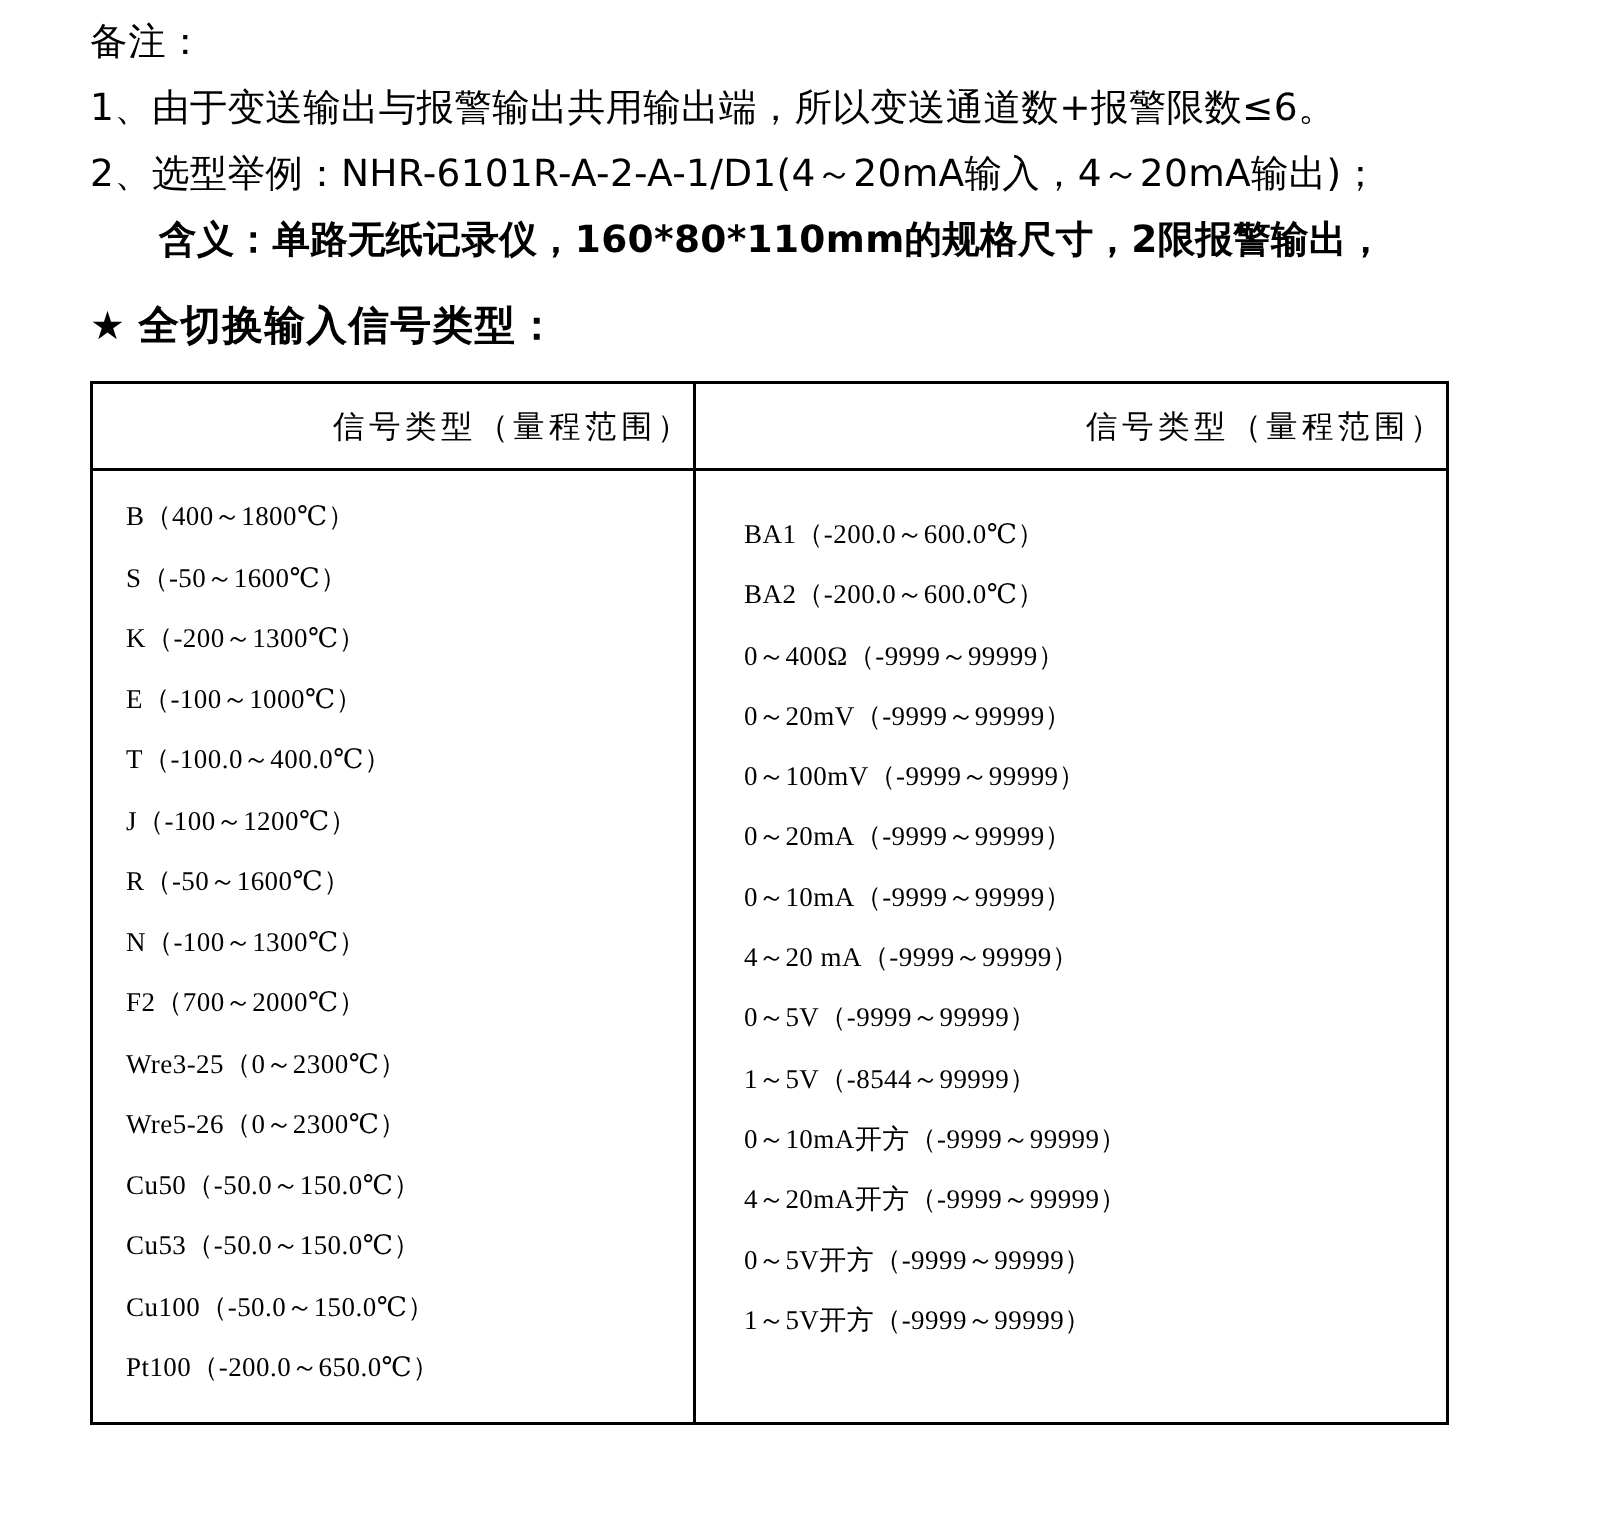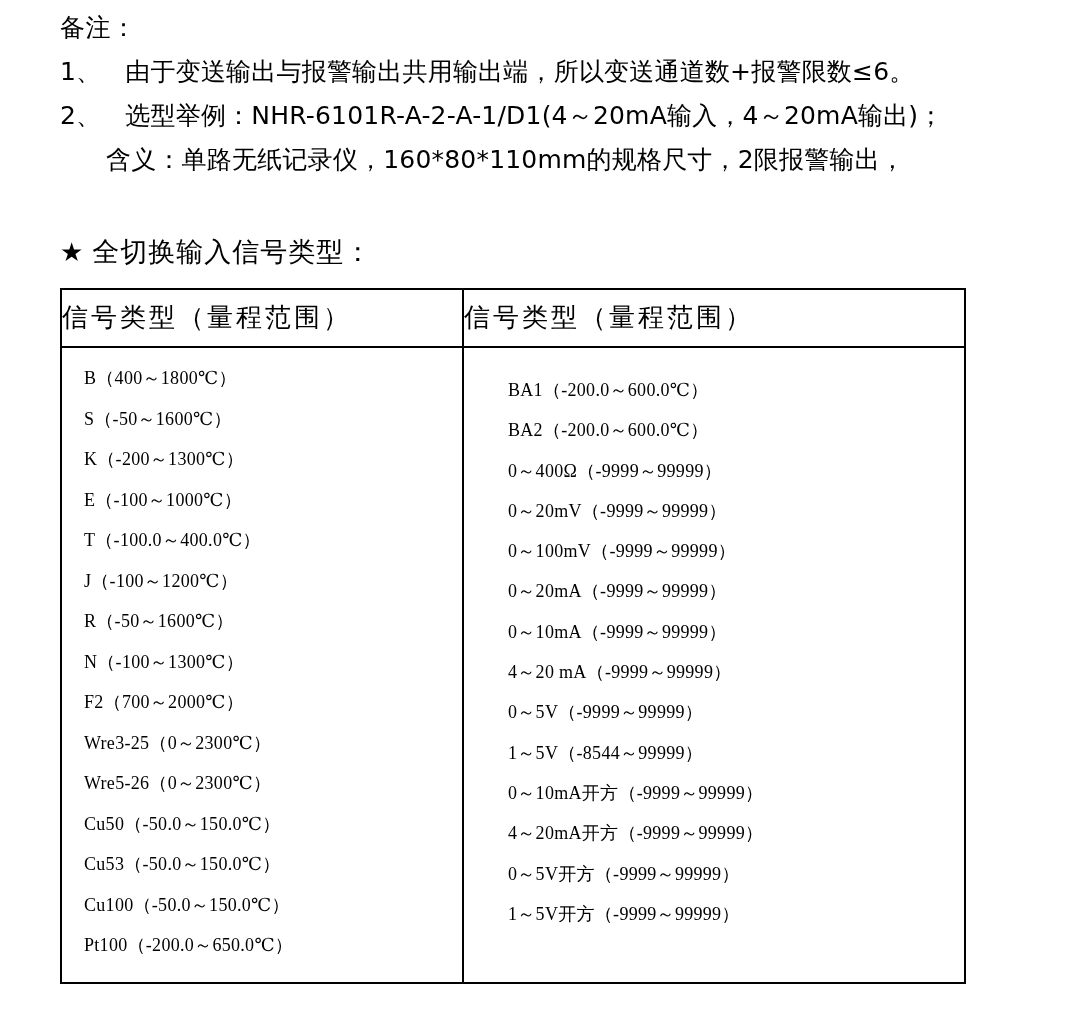--- a/index.html
+++ b/index.html
@@ -41,39 +41,38 @@
     font-family: "DejaVu Sans", "Liberation Sans", sans-serif;
     font-weight: 500;
     letter-spacing: 0.2px;
   }
   .note-num {
     flex: 0 0 auto;
     white-space: nowrap;
   }
   .note-body {
     flex: 1 1 auto;
-    margin-left: 24px;
   }
   .note-cont {
     font-size: 25px;
     line-height: 44px;
     font-family: "DejaVu Sans", "Liberation Sans", sans-serif;
-    font-weight: 400;
+    font-weight: 700;
     padding-left: 46px;
     letter-spacing: 0.2px;
   }
 
   
   .section-heading {
-    margin-top: 50px;
+    margin-top: 16px;
     margin-bottom: 16px;
     font-size: 27px;
     line-height: 40px;
     font-family: "DejaVu Sans", "Liberation Sans", sans-serif;
-    font-weight: 400;
+    font-weight: 700;
     letter-spacing: 1px;
   }
   .star {
     font-size: 26px;
     margin-right: 8px;
   }
 
   
   .signal-table {
     width: 900px;
@@ -81,23 +80,23 @@
     border-collapse: collapse;
     table-layout: fixed;
     margin-left: 0;
   }
   .signal-table th,
   .signal-table td {
     border: 2px solid #000;
     vertical-align: top;
   }
   .signal-table th {
-    text-align: left;
+    text-align: right;
     font-weight: normal;
-    font-size: 26px;
+    font-size: 21px;
     line-height: 56px;
     height: 56px;
     padding: 0;
     letter-spacing: 3px;
     font-family: "Liberation Serif", "DejaVu Serif", serif;
   }
   .signal-table td {
     padding: 10px 0 16px 0;
   }
   .col-left { width: 400px; }
@@ -109,21 +108,21 @@
     padding: 0 0 0 22px;
   }
   .cell-list li {
     font-size: 18px;
     line-height: 40.5px;
     white-space: nowrap;
     font-family: "Liberation Serif", "DejaVu Serif", serif;
     letter-spacing: 0.3px;
   }
   .col-right .cell-list {
-    padding-left: 44px;
+    padding-left: 32px;
   }
   .col-right .cell-list li {
     line-height: 40.3px;
   }
   .spacer-top-right { height: 12px; }
 </style>
 </head>
 <body>
 
 <div class="page">

